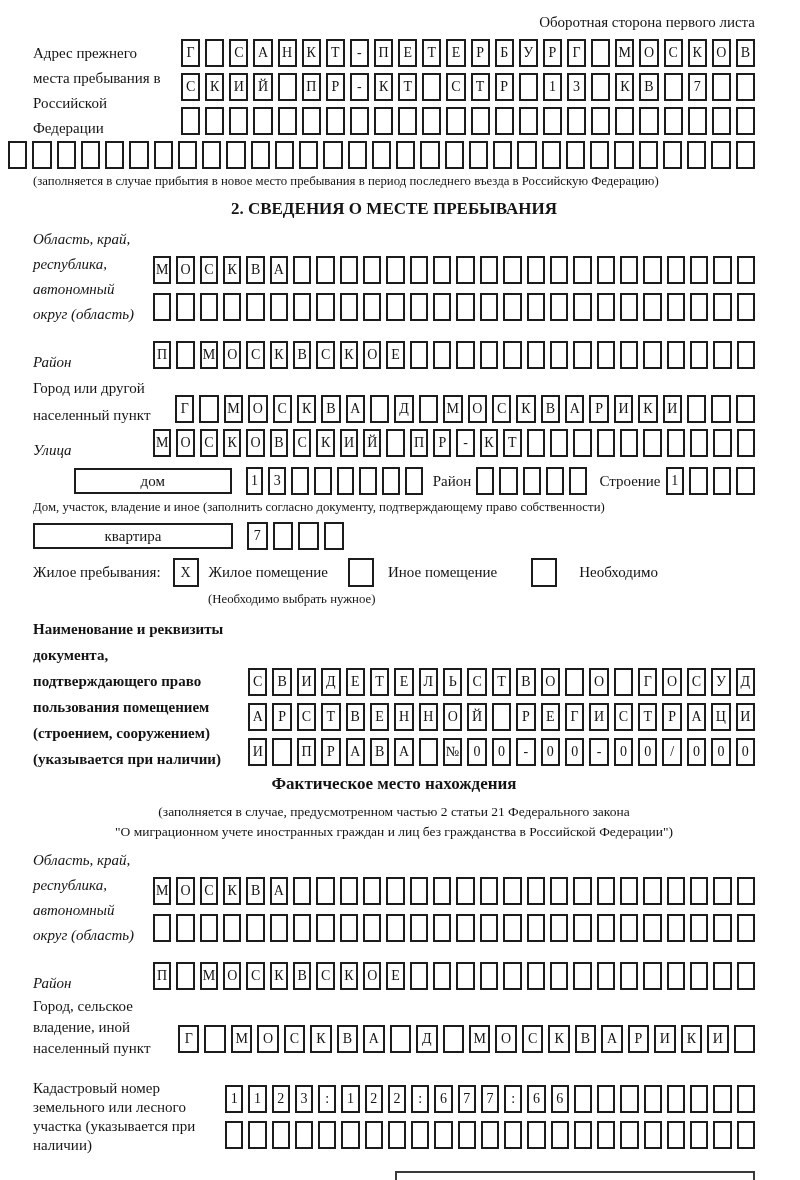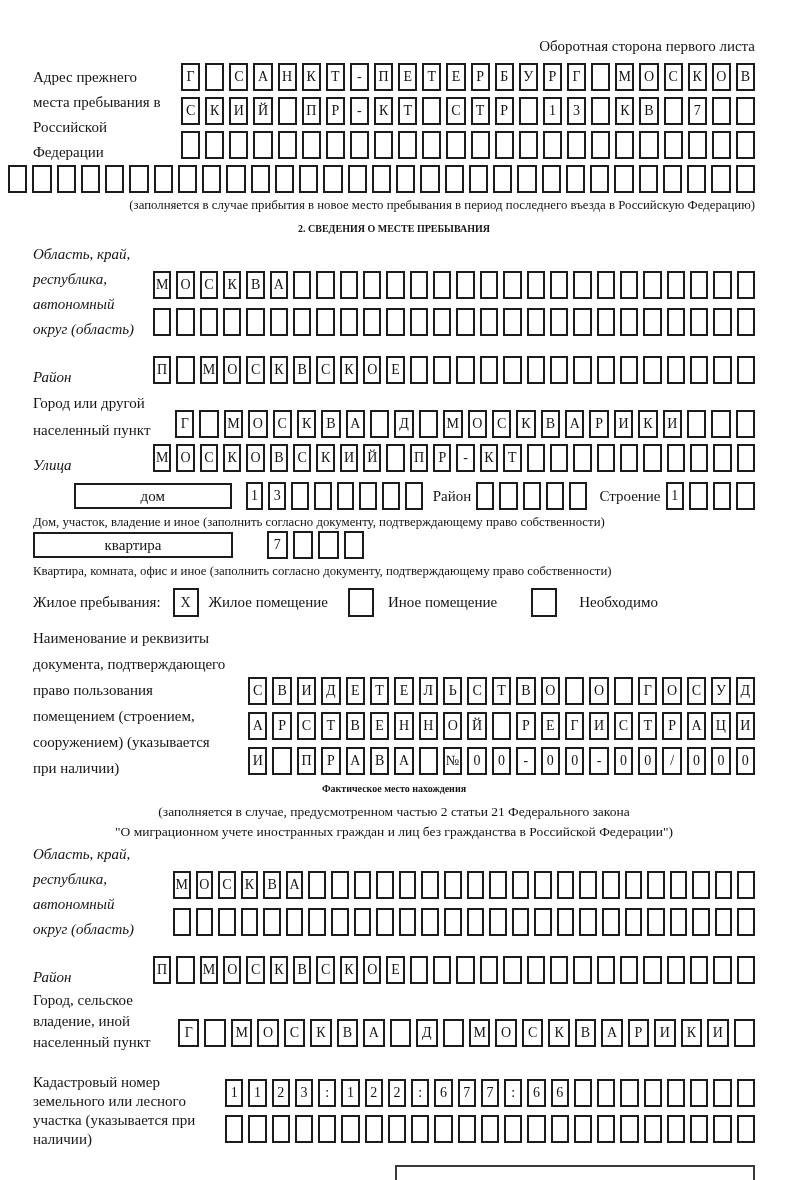--- a/index.html
+++ b/index.html
@@ -3,54 +3,54 @@
 <meta charset="utf-8">
 <style>
   html,body{margin:0;padding:0;background:#fff;}
   body{
     width:800px;height:1180px;
     font-family:"Liberation Serif","DejaVu Serif",serif;
     color:#141414;font-size:15px;
     overflow:hidden;
   }
   .content{padding:0 45px 0 33px;}
-  .header-note{margin-top:38px;text-align:right;font-size:15px;}
+  .header-note{margin-top:14px;text-align:right;font-size:15px;}
   .frow{display:flex;align-items:flex-end;}
   .flabel{font-size:15px;line-height:25px;}
   .boxcol{flex:1;min-width:0;}
   .boxrow{display:grid;gap:5px;margin-bottom:6px;}
   .cell{
     height:24px;border:2px solid #1c1c1c;
     display:flex;align-items:center;justify-content:center;
     font-size:14px;background:#fff;
   }
   .fullrow{margin-left:-25px;margin-bottom:0;}
   .caption{font-size:12.8px;line-height:17px;}
-  .caption.center{text-align:right;}
-  .sect-title{text-align:center;font-weight:bold;font-size:10px;margin:9px 0 8px;}
+  .caption.center{text-align:left;}
+  .sect-title{text-align:center;font-weight:bold;font-size:17px;margin:9px 0 8px;}
   .lbl-120{width:120px;padding-right:6px;box-sizing:border-box;font-style:italic;}
   .lbl-142{width:142px;padding-right:6px;box-sizing:border-box;}
   .lbl-145{width:145px;padding-right:6px;box-sizing:border-box;}
   .lbl-148{width:148px;padding-right:6px;box-sizing:border-box;}
   .lbl-192{width:192px;padding-right:6px;box-sizing:border-box;}
-  .lbl-215{width:215px;padding-right:16px;box-sizing:border-box;}
+  .lbl-215{width:215px;padding-right:16px;box-sizing:border-box;font-weight:bold;}
   .rect-field{
     height:26px;border:2px solid #1c1c1c;
     display:flex;align-items:center;justify-content:center;
     font-size:15px;box-sizing:border-box;
   }
   .inline-row{display:flex;align-items:center;}
   .checkbox{
     width:22px;height:25px;border:2px solid #1c1c1c;flex:none;
     display:flex;align-items:center;justify-content:center;font-size:14px;
   }
   .stamp-wrap{margin-left:362px;width:360px;margin-top:16px;}
   .stamp-box{height:148px;border:2px solid #3a3a3a;box-sizing:border-box;}
   .fact-note{text-align:center;font-size:13.5px;line-height:20px;}
-  .mt4{margin-top:4px;}.mt6{gap:20px;}.mt8{margin-top:8px;}
+  .mt4{margin-top:4px;}.mt6{margin-top:6px;}.mt8{margin-top:8px;}
 </style>
 </head>
 <body>
 
 <div class="content">
 
   <div class="header-note">Оборотная сторона первого листа</div>
 
   <div class="frow mt8">
     <div class="flabel lbl-148">Адрес прежнего места пребывания в Российской Федерации</div>
@@ -366,31 +366,31 @@
 
   <div class="inline-row mt6">
     <div class="rect-field" style="width:200px;">квартира</div>
     <div class="boxrow" style="width: 97px; margin: 0px 0px 0px 14px; grid-template-columns: repeat(4, 1fr);">
         <div class="cell">7</div>
         <div class="cell"></div>
         <div class="cell"></div>
         <div class="cell"></div>
       </div>
   </div>
-  <div class="caption mt4">Квартира, комната, офис и иное (заполнить согласно документу, подтверждающему право собственности)</div>
 
   <div class="inline-row mt8">
     <span>Жилое пребывания:</span>
     <div class="checkbox" style="margin-left:12px;">X</div>
     <span style="margin-left:10px;">Жилое помещение</span>
     <div class="checkbox" style="margin-left:20px;"></div>
     <span style="margin-left:14px;">Иное помещение</span>
     <div class="checkbox" style="margin-left:34px;"></div>
     <span style="margin-left:22px;">Необходимо</span>
   </div>
+  <div class="caption mt4" style="margin-left:175px;">(Необходимо выбрать нужное)</div>
 
   <div class="frow mt8">
     <div class="flabel lbl-215" style="line-height:26px;">Наименование и реквизиты документа, подтверждающего право пользования помещением (строением, сооружением) (указывается при наличии)</div>
     <div class="boxcol">
       <div class="boxrow" style="margin-bottom: 7px; grid-template-columns: repeat(21, 1fr);">
           <div class="cell">С</div>
           <div class="cell">В</div>
           <div class="cell">И</div>
           <div class="cell">Д</div>
           <div class="cell">Е</div>

